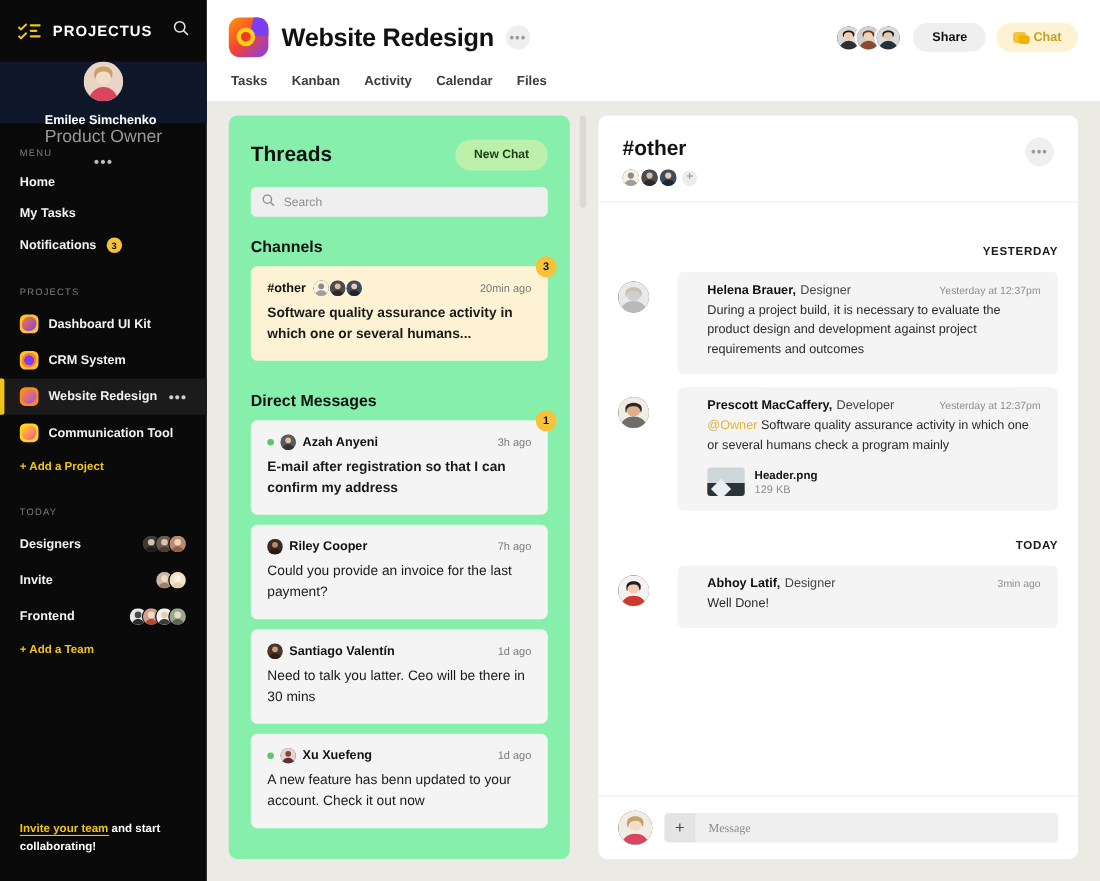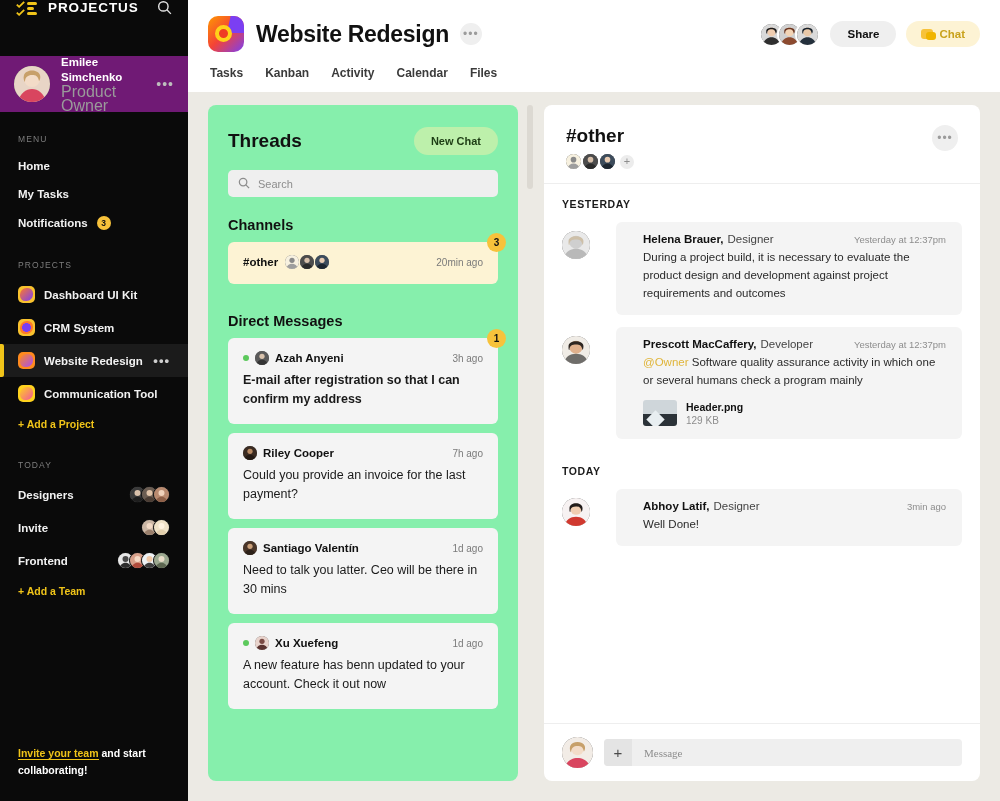--- a/index.html
+++ b/index.html
@@ -10,37 +10,37 @@
     overflow: hidden;
   }
   .app { display: flex; width: 1000px; height: 801px; }
 
   
   .sidebar {
     width: 188px; height: 801px; background: #0a0a0a;
     color: #fff; flex: 0 0 188px; position: relative;
   }
   .sb-top {
-    height: 56px; display: flex; align-items: flex-start;
+    height: 56px; display: flex; align-items: center;
     padding: 0 16px; gap: 10px;
   }
   .logo-mark { width: 22px; height: 17px; position: relative; flex: 0 0 22px; }
   .logo-mark .chk { position: absolute; left: 0; width: 9px; height: 7px; }
   .logo-mark .chk svg { display: block; }
   .logo-mark .bar {
     position: absolute; left: 11px; height: 2.5px; background: #f0c419; border-radius: 2px;
   }
   .brand {
     font-size: 13.5px; font-weight: bold; letter-spacing: 0.9px; color: #fff;
   }
   .sb-search { margin-left: auto; cursor: pointer; opacity: .92; }
 
   .sb-user {
-    height: 56px; background: #701a75; display: flex; align-items: center;
-    padding: 0 14px; gap: 11px;
+    height: 56px; background: #0f172a; display: flex; align-items: center;
+    padding: 0 14px; gap: 11px; flex-direction: column;
   }
   .avatar { border-radius: 50%; overflow: hidden; flex: none; position: relative; background:#555; }
   .av-img { width: 100%; height: 100%; display: block; }
   .sb-user .u-meta { flex: 1; min-width: 0; }
   .u-name { font-size: 11.5px; font-weight: bold; color: #fff; line-height: 15px; }
   .u-role { font-size: 16px; color: #9a9a9a; line-height: 14px; }
   .dots-h { color: #bdbdbd; font-size: 14px; letter-spacing: 1px; line-height: 8px; cursor: pointer; }
 
   .sb-stats { display: flex; padding: 18px 18px 6px 18px; gap: 28px; }
   .stat-num { font-size: 19px; font-weight: bold; color: #fff; line-height: 22px; }
@@ -206,22 +206,22 @@
   .chan-avs { display: flex; align-items: center; margin-top: 7px; gap: 2px; }
   .chan-avs .avatar { width: 15px; height: 15px; }
   .add-member {
     width: 14px; height: 14px; border-radius: 50%; background: #ececec;
     color: #8d8d8d; font-size: 11px; line-height: 12px; text-align: center;
     margin-left: 3px; cursor: pointer;
   }
   .chat-head .title-dots { margin-left: auto; width: 26px; height: 26px; }
   .chat-body { flex: 1; overflow: hidden; padding: 14px 18px 0 18px; }
   .day-sep {
-    text-align: left; font-size: 10.5px; font-weight: bold; letter-spacing: .6px;
-    color: #1a1a1a; margin: 0 0 12px 0;
+    text-align: right; font-size: 10.5px; font-weight: bold; letter-spacing: .6px;
+    color: #1a1a1a; margin: 25px 0 12px 0;
   }
   .msg { display: flex; align-items: flex-start; margin-bottom: 12px; gap: 40px; }
   .msg .avatar { width: 28px; height: 28px; margin-right: -14px; margin-top: 9px; z-index: 2; }
   .msg-bubble {
     flex: 1; background: #f4f4f4; border-radius: 6px;
     padding: 11px 16px 13px 27px; min-width: 0;
   }
   .msg-head { display: flex; align-items: baseline; }
   .msg-name { font-size: 11.5px; font-weight: bold; color: #111; }
   .msg-role { font-size: 11.5px; color: #444; margin-left: 4px; }
@@ -534,20 +534,21 @@
                 <span class="avatar">
                     <svg class="av-img" viewBox="0 0 16 16">
                       <rect width="16" height="16" fill="#3d4c5c"></rect>
                       <circle cx="8" cy="6" r="3" fill="#e8cbb2"></circle>
                       <path d="M1 16c1-4 4-6 7-6s6 2 7 6z" fill="#1d2630"></path>
                     </svg>
                   </span>
               </span>
               <span class="tc-time">20min ago</span>
             </div>
+            <div class="tc-text bold">Software quality assurance activity in which one or several humans...</div>
             <span class="tc-badge">3</span>
           </div>
 
           <div class="list-head">Direct Messages</div>
 
           <div class="thread-card plain">
             <div class="tc-row">
               <span class="dot-online"></span>
               <span class="avatar" style="width:14px;height:14px;">
                   <svg class="av-img" viewBox="0 0 16 16">

